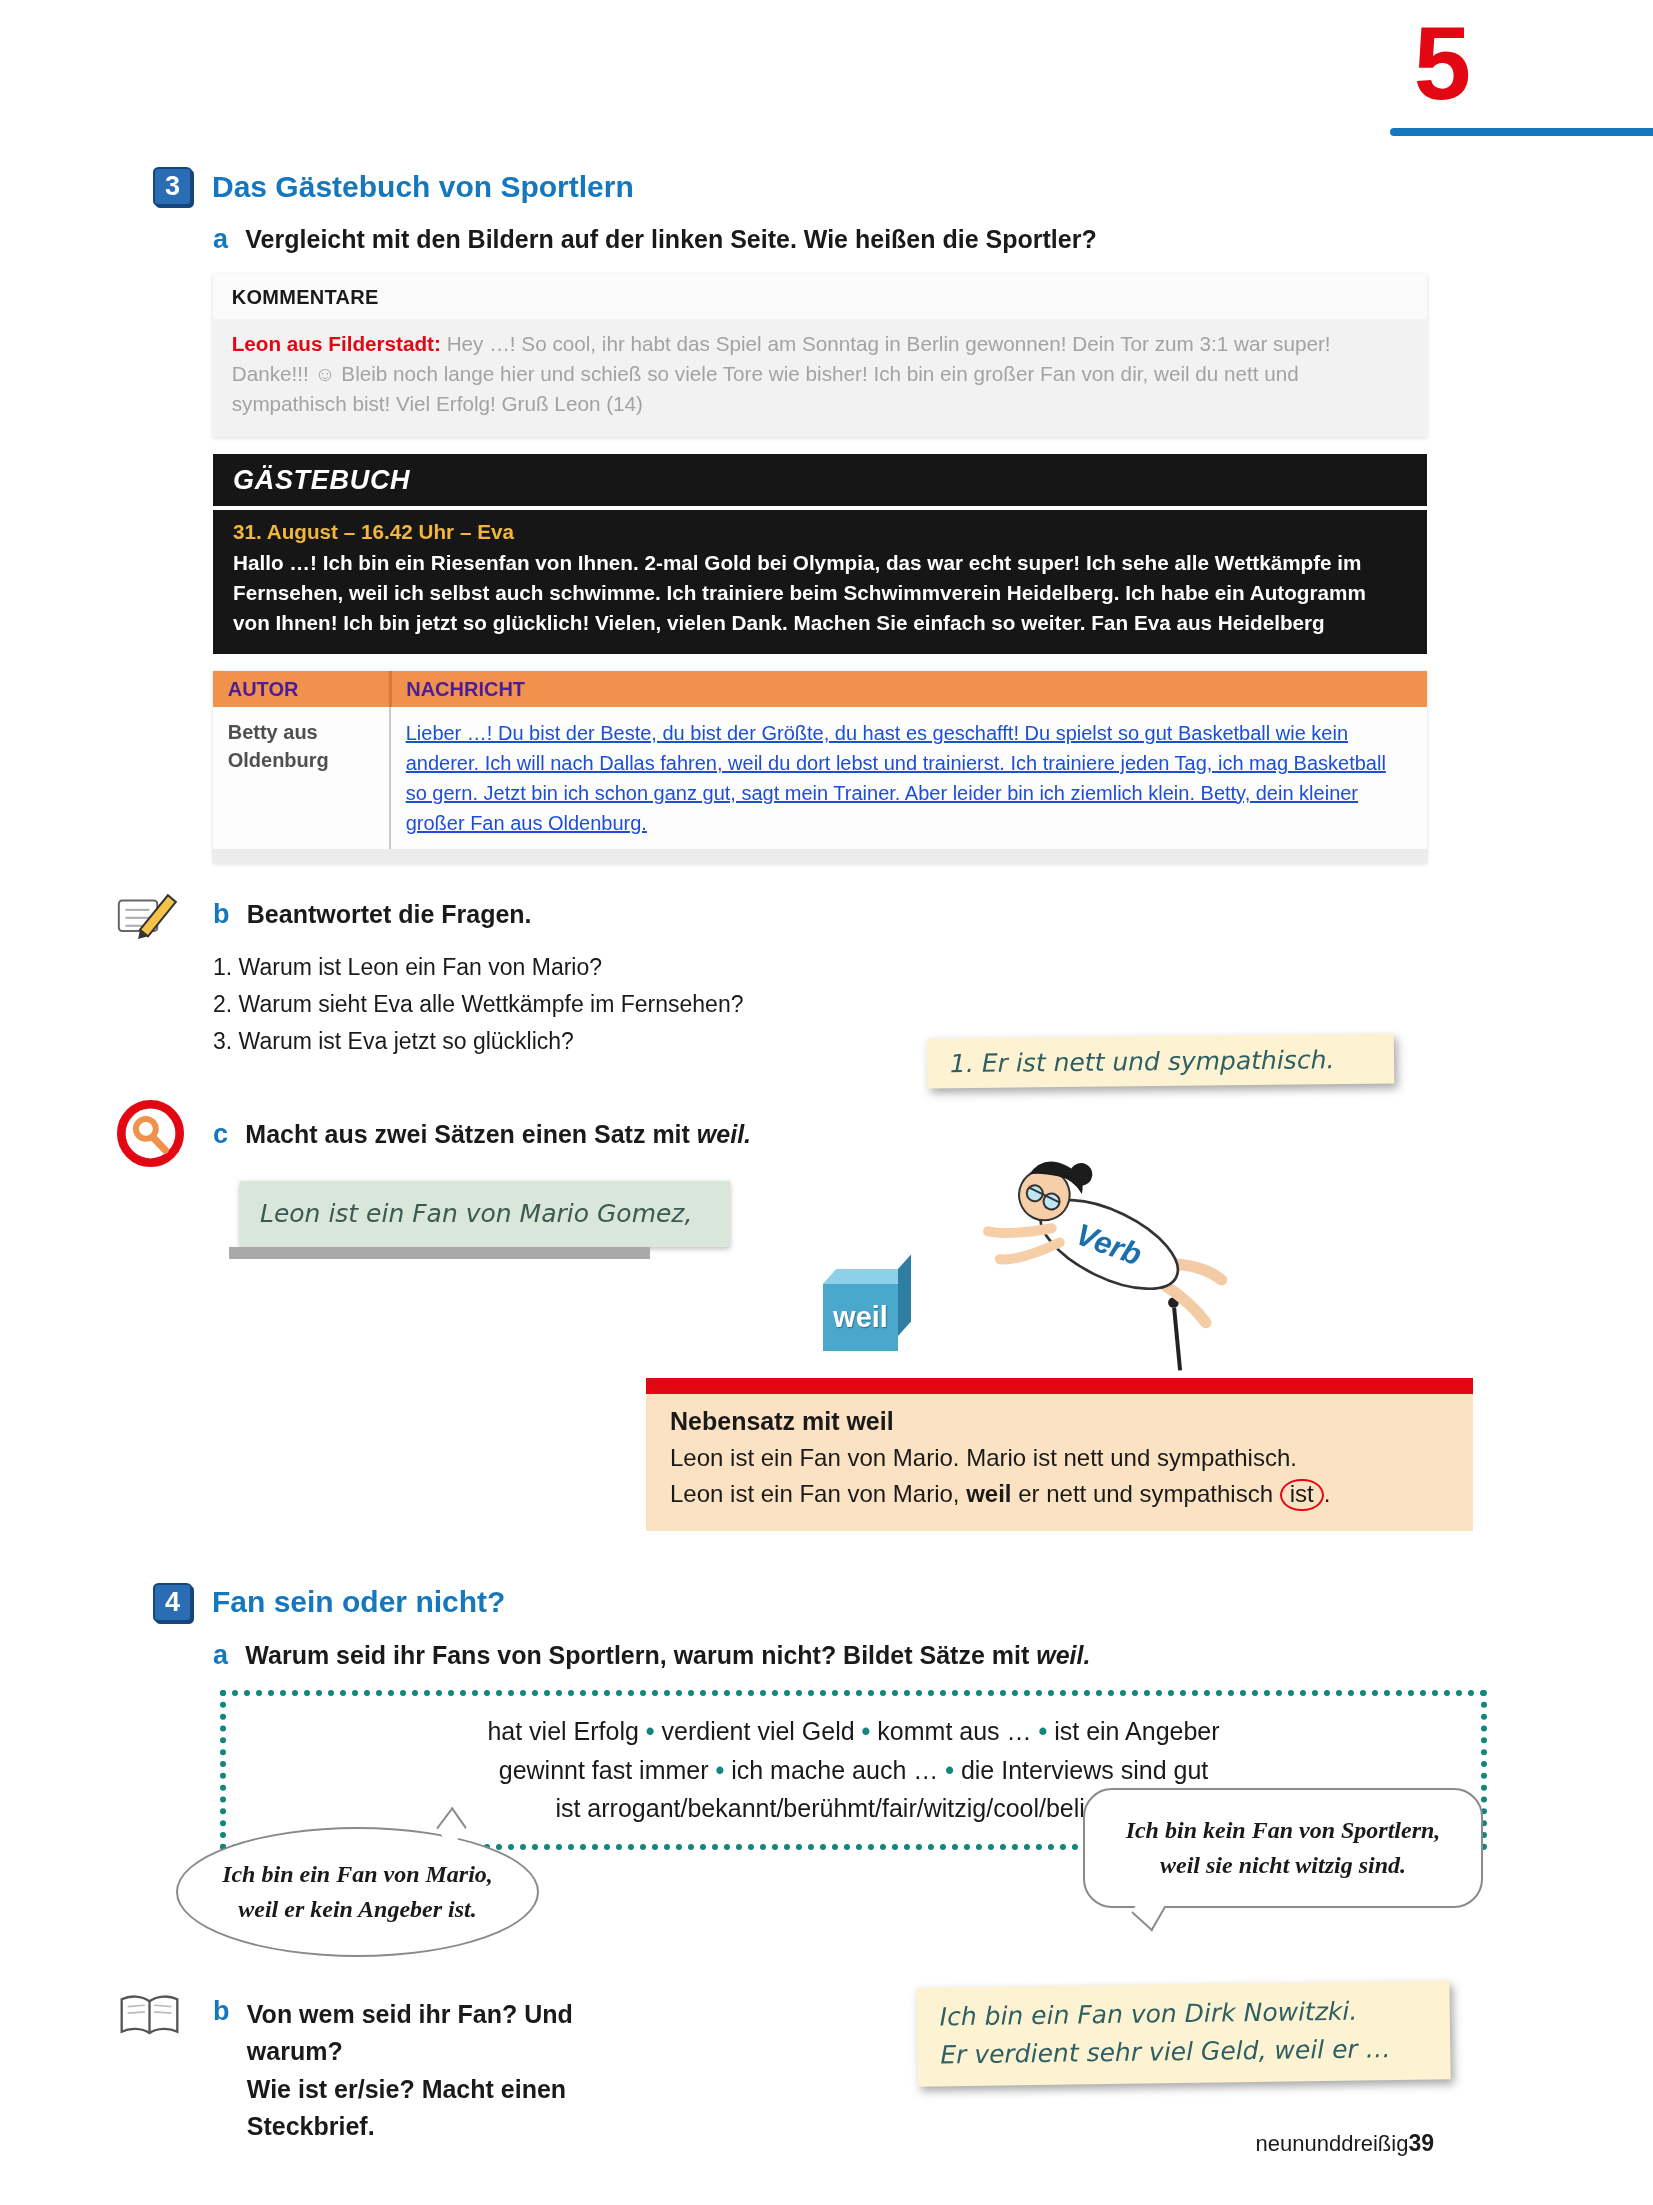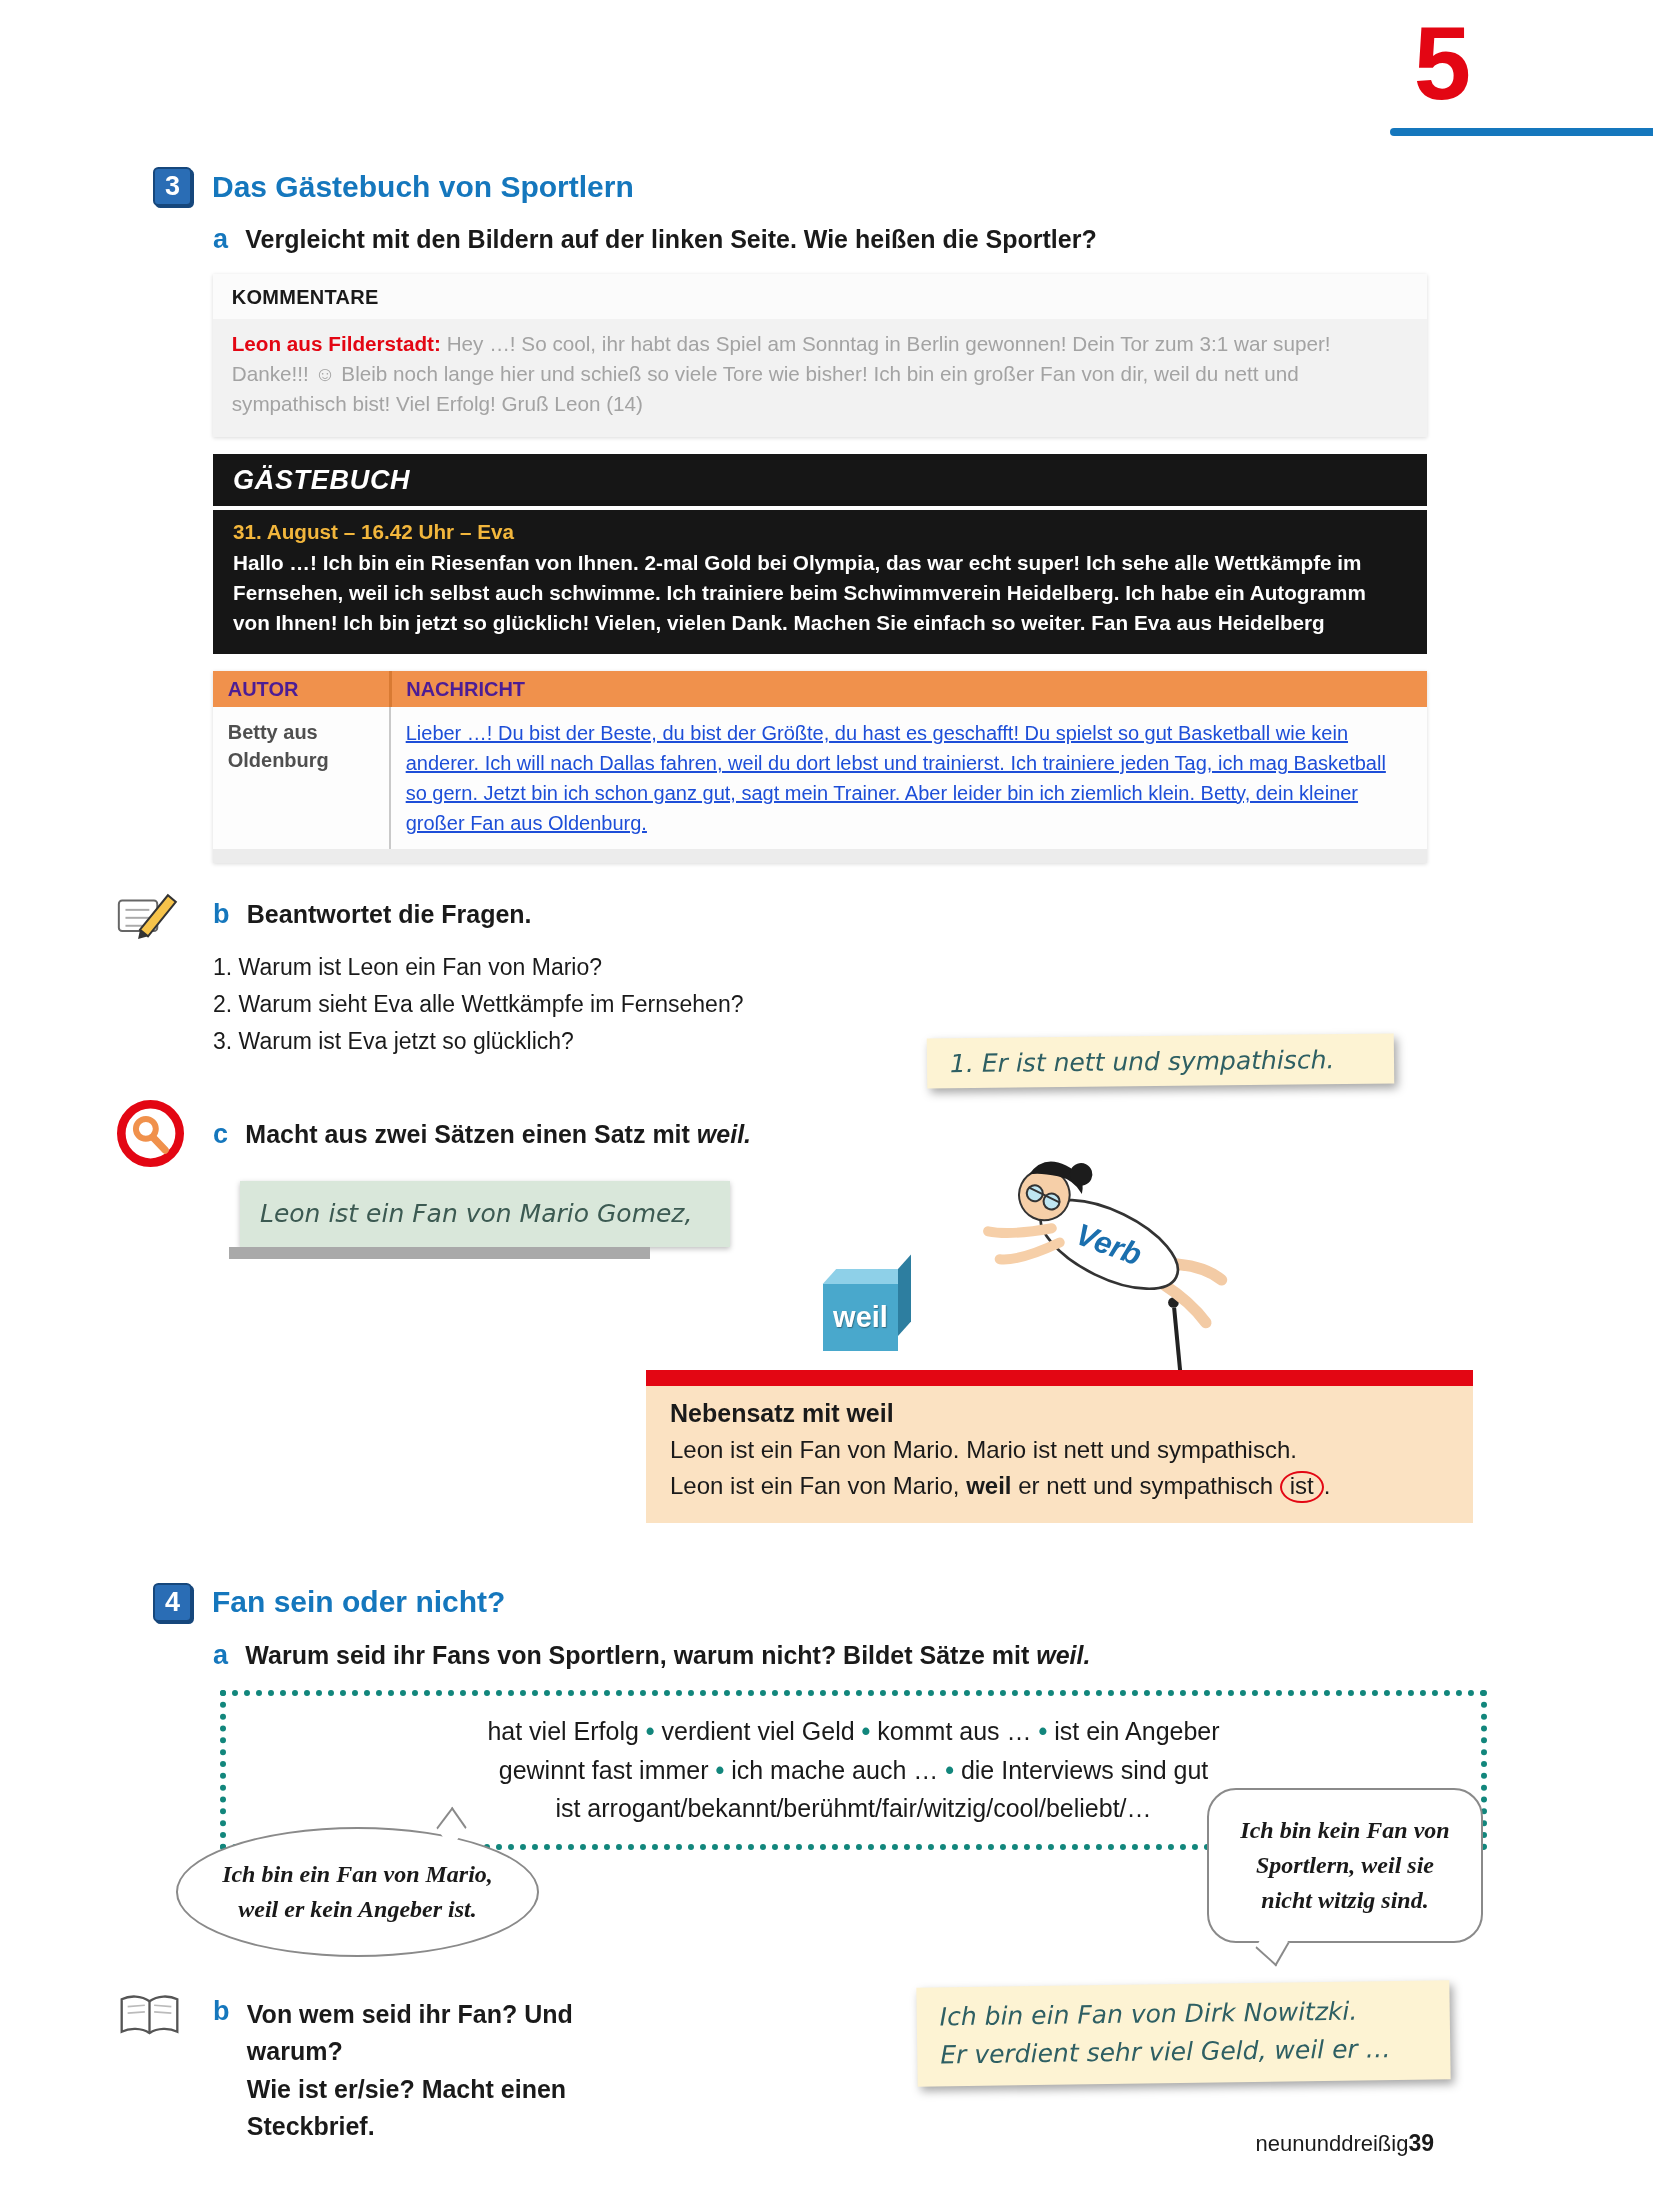--- a/index.html
+++ b/index.html
@@ -80,21 +80,21 @@
     position:absolute; left:670px; top:115px; width:75px; height:67px; background:#49a8cc;
     color:#fff; font-weight:bold; font-size:29px; display:flex; align-items:center; justify-content:center;
     text-shadow:0.7px 0.7px 1.3px rgba(0,0,0,0.4);
   }
   .weil-block::before { content:""; position:absolute; top:-14.7px; left:0; width:75px; height:14.7px; background:#8ed0e8; transform:skewX(-42deg); transform-origin:bottom left; }
   .weil-block::after  { content:""; position:absolute; top:-14.7px; right:-13.3px; width:13.3px; height:67px; background:#2d7ea0; transform:skewY(-48deg); transform-origin:bottom left; }
 
   .swimmer { position:absolute; left:754px; top:-20px; }
 
   .grammar-box {
-    position:absolute; left:493px; top:201px; width:827px; background:#fbe2c2;
+    position:absolute; left:493px; top:209px; width:827px; background:#fbe2c2;
     border-top:16px solid #e30613; padding:13.3px 24px 18.7px;
   }
   .grammar-title { font-size:25px; font-weight:bold; margin-bottom:4px; }
   .grammar-line { font-size:24px; line-height:1.5; }
   .circled { border:2.7px solid #e30613; border-radius:23px/17.3px; padding:0 8px 1.3px; display:inline-block; line-height:1.1; }
 
   
   .sec4 { margin-top:31px; }
 
   .word-pool {
@@ -103,21 +103,21 @@
   }
   .pool-bullet { color:#12867c; font-weight:bold; }
 
   .bubbles { display:flex; justify-content:space-between; margin-top:-23px; position:relative; z-index:2; }
   .bubble {
     background:#fff; border:2px solid #8a8a8a; font-family:"Liberation Serif",serif;
     font-style:italic; font-weight:bold; font-size:24px; text-align:center; position:relative; line-height:1.45;
   }
   .bubble-left { width:363px; border-radius:50%; margin-left:23px; padding:28px 37px; }
   .bubble-left::after { content:""; position:absolute; top:-14.7px; right:73px; width:23px; height:23px; background:#fff; border-left:2px solid #8a8a8a; border-top:2px solid #8a8a8a; transform:rotate(55deg) skewX(18deg); }
-  .bubble-right { width:276px; border-radius:29px; margin-right:10px; margin-top:-39px; padding:23px 27px; height:fit-content; }
+  .bubble-right { width:400px; border-radius:29px; margin-right:10px; margin-top:-39px; padding:23px 27px; height:fit-content; }
   .bubble-right::after { content:""; position:absolute; bottom:-18.7px; left:50px; width:25px; height:25px; background:#fff; border-right:2px solid #8a8a8a; border-bottom:2px solid #8a8a8a; transform:rotate(30deg) skewY(12deg); }
 
   .b2-row { position:relative; display:flex; margin-left:60px; margin-top:39px; align-items:flex-start; }
   .b2-letter { font-size:27px; font-weight:bold; color:#1577bd; margin-right:17.3px; }
   .b2-text { font-size:25px; font-weight:bold; line-height:1.5; width:427px; }
   .b2-note { margin-left:auto; margin-right:43px; margin-top:-12px; font-size:25px; width:533px; line-height:1.55; transform:rotate(-0.8deg); }
 
   .footer { position:absolute; right:220px; bottom:48px; display:flex; align-items:baseline; }
   .footer-word { font-size:22px; color:#1a1a1a; }
   .footer-num { font-size:23px; font-weight:bold; }

